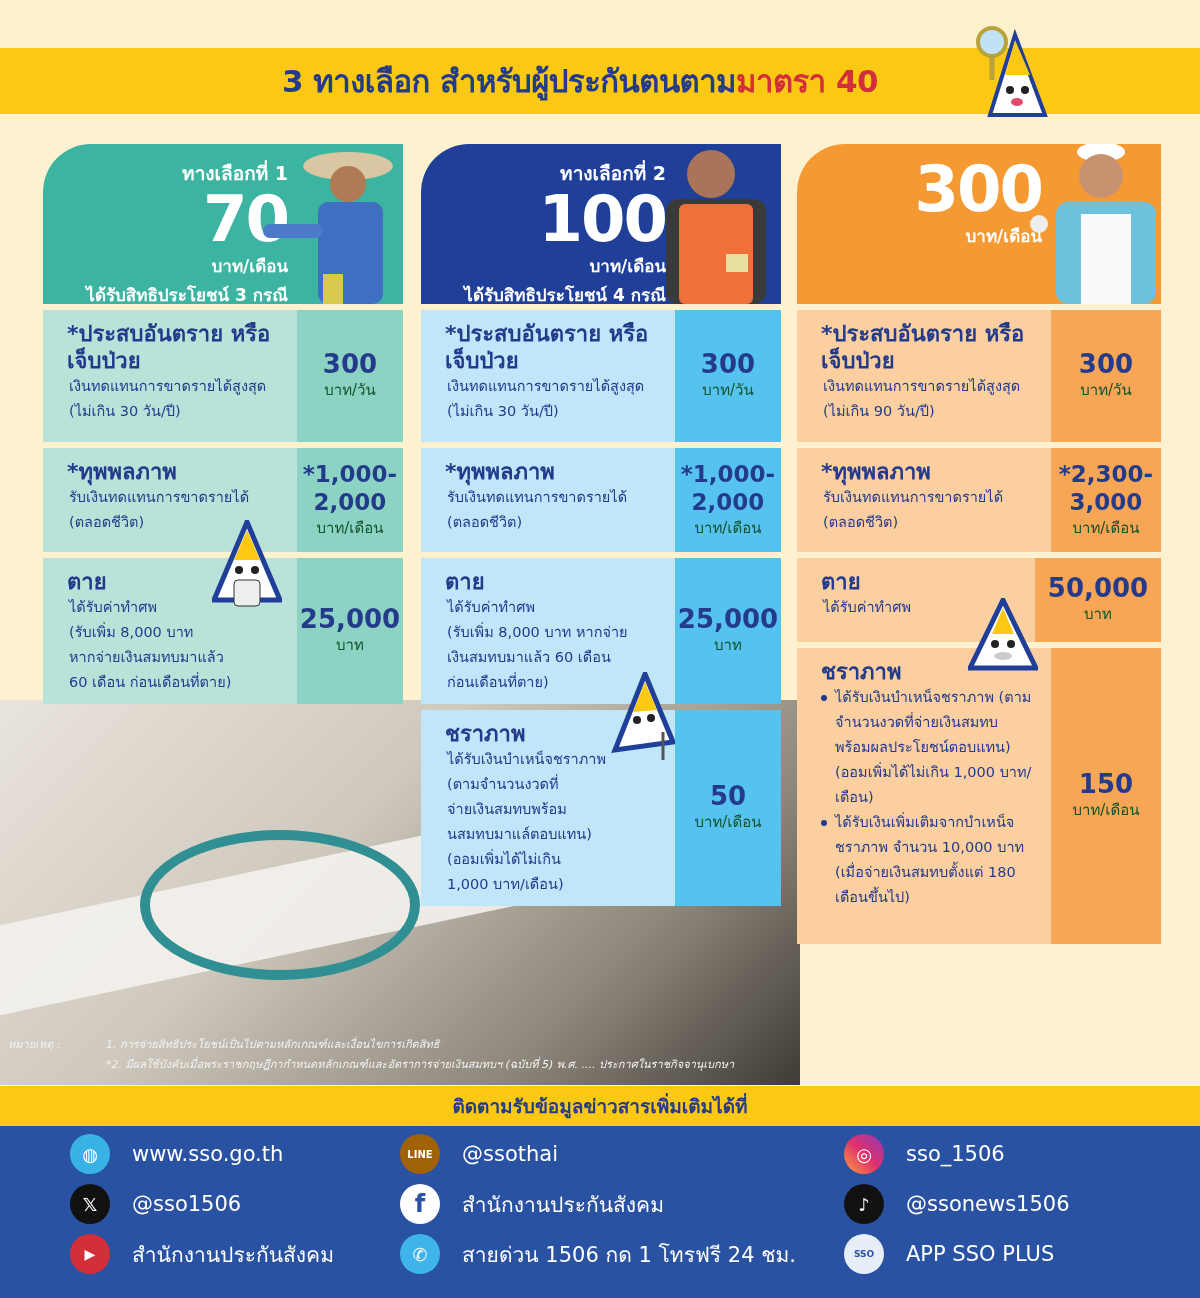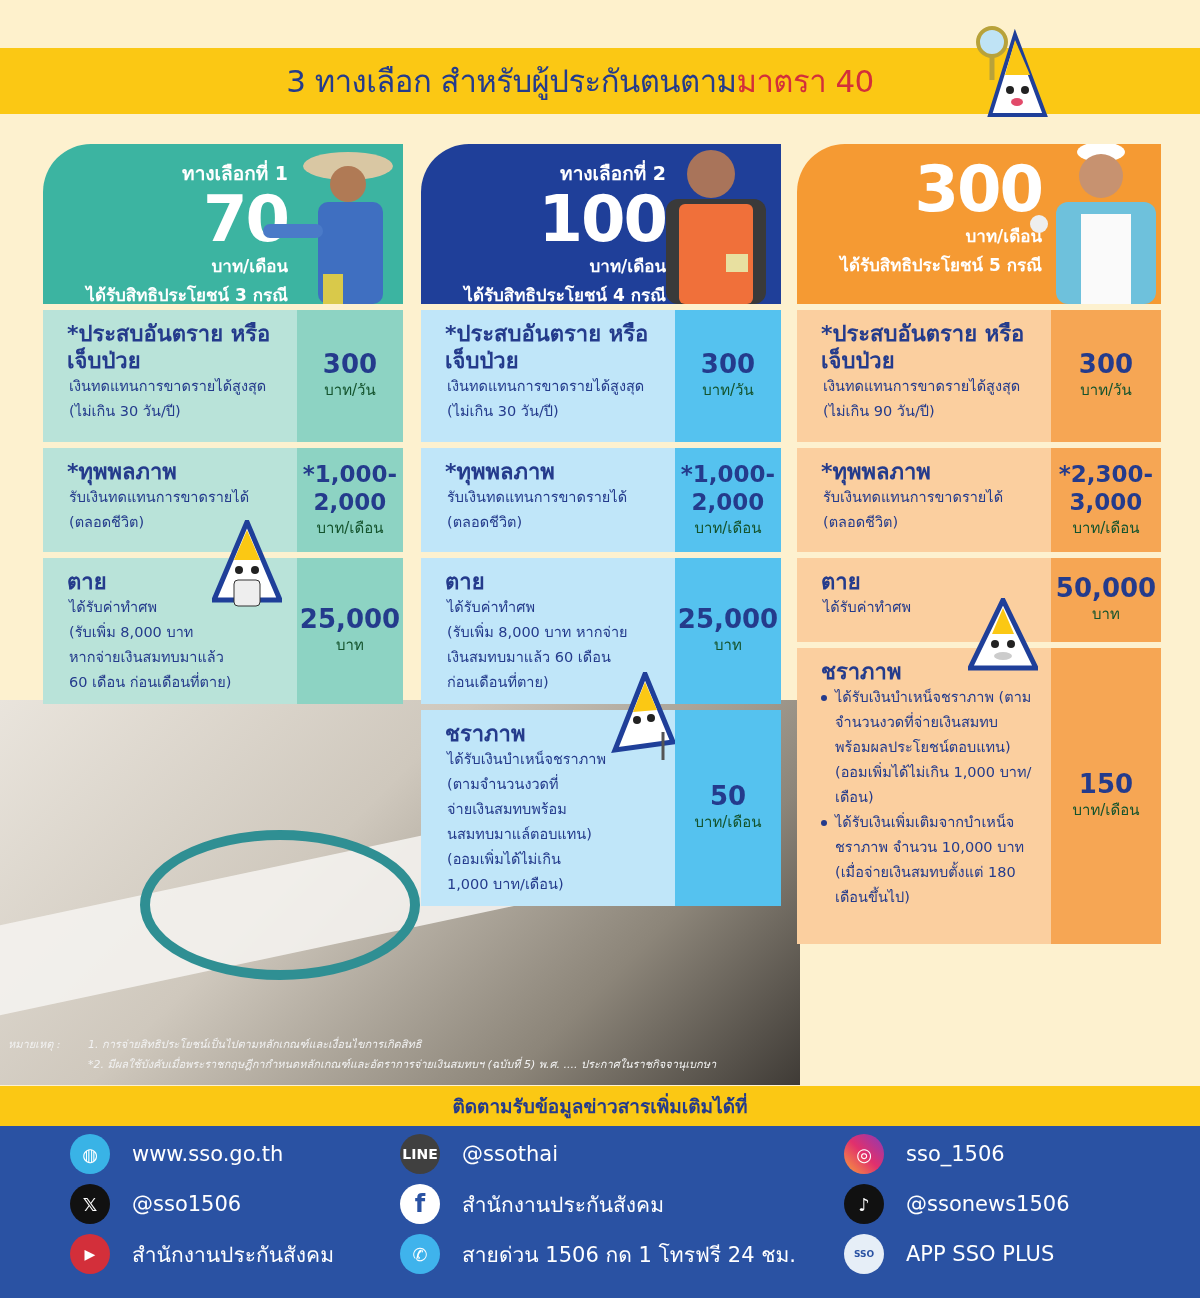--- a/index.html
+++ b/index.html
@@ -1,27 +1,27 @@
 <!DOCTYPE html>
 <html><head>
 <meta charset="utf-8">
 <style>
 *{box-sizing:border-box;margin:0;padding:0}
 html,body{width:1200px;height:1298px;overflow:hidden}
 body{font-family:"DejaVu Sans",sans-serif;background:#fdf1cf;position:relative;color:#233a7a}
 .top-bg{position:absolute;left:0;top:0;width:1200px;height:48px;background:#fef1cc}
 .banner{position:absolute;left:0;top:48px;width:1200px;height:66px;background:#fbc814;display:flex;align-items:center;justify-content:center}
-.banner-title{font-size:31px;font-weight:normal;color:#243b8c;letter-spacing:-0.5px;margin-right:40px}
+.banner-title{font-size:31px;font-weight:bold;color:#243b8c;letter-spacing:-0.5px;margin-right:40px}
 .banner-title .hl{color:#d32f3a}
 .mascot-top{position:absolute;right:150px;top:20px;width:80px;height:110px}
 .photo-bg{position:absolute;left:0;top:700px;width:800px;height:385px;background:linear-gradient(135deg,#e9e4dc 0%,#cfc8bd 40%,#8c8579 75%,#3f3b36 100%)}
 .photo-sheet{position:absolute;left:0;top:870px;width:520px;height:90px;background:#f4f2ee;transform:skewY(-12deg);opacity:.9}
 .steth{position:absolute;left:140px;top:830px;width:280px;height:150px;border:10px solid #2f8f93;border-radius:50%}
 .notes{position:absolute;left:0;top:1033px;width:800px;height:50px;padding:2px 8px;font-size:11px;color:#f2f2f2;font-style:italic}
-.notes .n-row{display:flex;gap:10px;line-height:20px}
+.notes .n-row{display:flex;gap:28px;line-height:20px}
 .notes .n-label{width:70px}
 .col{position:absolute;top:144px;width:360px}
 .col1{left:43px}.col2{left:421px}.col3{left:797px;width:364px}
 .head{position:relative;height:160px;border-radius:48px 0 0 0;overflow:hidden}
 .c1 .head{background:#3cb4a1}.c2 .head{background:#1f3f99}.c3 .head{background:#f59a33}
 .head-text{position:absolute;left:0;top:14px;width:245px;text-align:right;color:#fff}
 .head-label{font-size:19px;font-weight:bold}
 .head-num{font-size:64px;font-weight:bold;line-height:62px;letter-spacing:-2px}
 .head-unit{font-size:17px;font-weight:bold;margin-top:2px}
 .head-sub{font-size:17px;font-weight:bold;margin-top:2px}
@@ -200,21 +200,20 @@
   <circle cx="32" cy="48" r="4" fill="#222"></circle>
     <circle cx="46" cy="46" r="4" fill="#222"></circle>
   <line x1="58" y1="60" x2="58" y2="88" stroke="#555" stroke-width="3"></line>
 </svg>
 
 <div class="col col3 c3">
   <div class="head">
     <div class="head-text">
       <div class="head-num">300</div>
       <div class="head-unit">บาท/เดือน</div>
-      <div class="head-sub">ได้รับสิทธิประโยชน์ 5 กรณี</div>
     </div>
     <svg class="person" viewBox="0 0 140 160">
       <ellipse cx="80" cy="8" rx="24" ry="10" fill="#fff"></ellipse>
       <circle cx="80" cy="32" r="22" fill="#c79270"></circle>
       <rect x="35" y="58" width="100" height="102" rx="12" fill="#6ec1dc"></rect>
       <rect x="60" y="70" width="50" height="90" fill="#fafafa"></rect>
       <circle cx="18" cy="80" r="9" fill="#eee"></circle>
     </svg>
   </div>
   <div class="row" style="height:132px">
@@ -237,21 +236,21 @@
     <div class="right" style="width:110px">
         <div class="r-val" style="font-size:23px">*2,300-3,000</div>
         <div class="r-unit">บาท/เดือน</div>
       </div>
   </div>
   <div class="row" style="height:84px">
     <div class="left">
       <div class="r-title">ตาย</div>
       <div class="r-desc">ได้รับค่าทำศพ</div>
     </div>
-    <div class="right" style="width:110px">
+    <div class="right" style="width:126px">
         <div class="r-val">50,000</div>
         <div class="r-unit">บาท</div>
       </div>
   </div>
   <div class="row" style="height:296px">
     <div class="left">
       <div class="r-title">ชราภาพ</div>
       <div class="bullet">
           <span class="dot"></span>
           <div class="r-desc" style="width:200px">ได้รับเงินบำเหน็จชราภาพ (ตามจำนวนงวดที่จ่ายเงินสมทบพร้อมผลประโยชน์ตอบแทน) (ออมเพิ่มได้ไม่เกิน 1,000 บาท/เดือน)</div>
@@ -286,21 +285,21 @@
     </div>
 </div>
 
 <div class="footer-title">ติดตามรับข้อมูลข่าวสารเพิ่มเติมได้ที่</div>
 <div class="footer">
   <div class="fitem" style="left:70px;top:8px">
     <span class="ficon" style="background:#39b3e6">◍</span>
     <span>www.sso.go.th</span>
   </div>
   <div class="fitem" style="left:400px;top:8px">
-    <span class="ficon" style="background:#404040;font-size:14px">LINE</span>
+    <span class="ficon" style="background:#a16207;font-size:10px">LINE</span>
     <span>@ssothai</span>
   </div>
   <div class="fitem" style="left:844px;top:8px">
     <span class="ficon" style="background:linear-gradient(45deg,#f9a13a,#e1306c,#8a3ab9)">◎</span>
     <span>sso_1506</span>
   </div>
   <div class="fitem" style="left:70px;top:58px">
     <span class="ficon" style="background:#111">𝕏</span>
     <span>@sso1506</span>
   </div>

